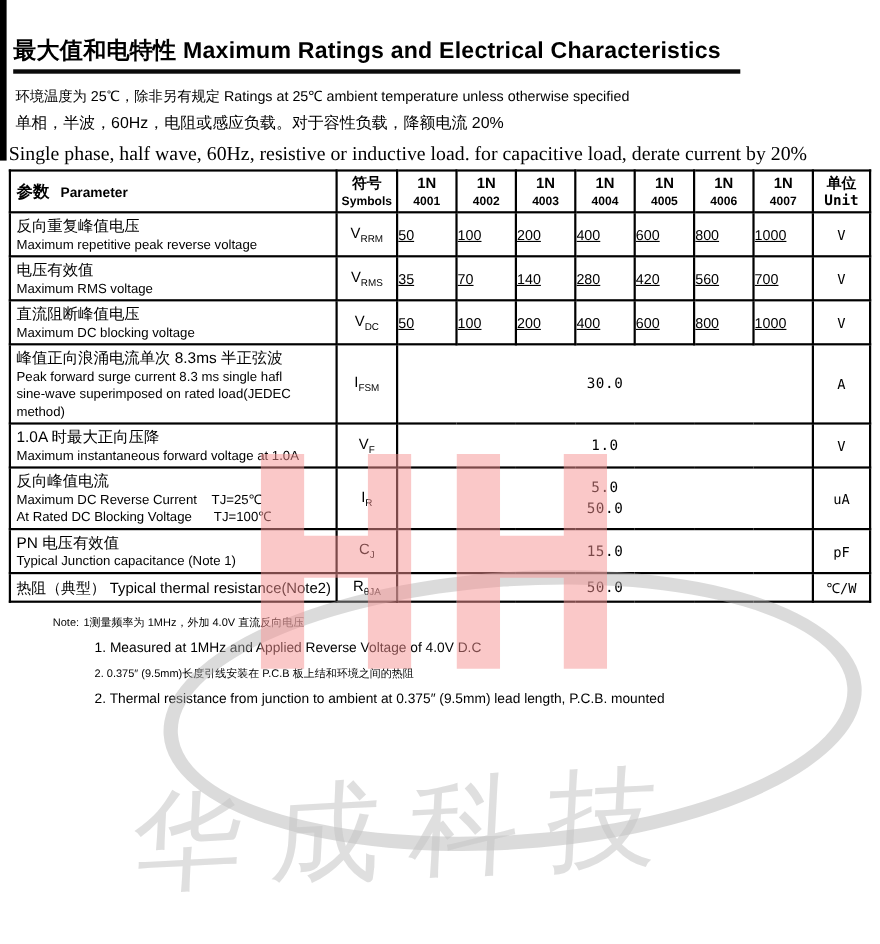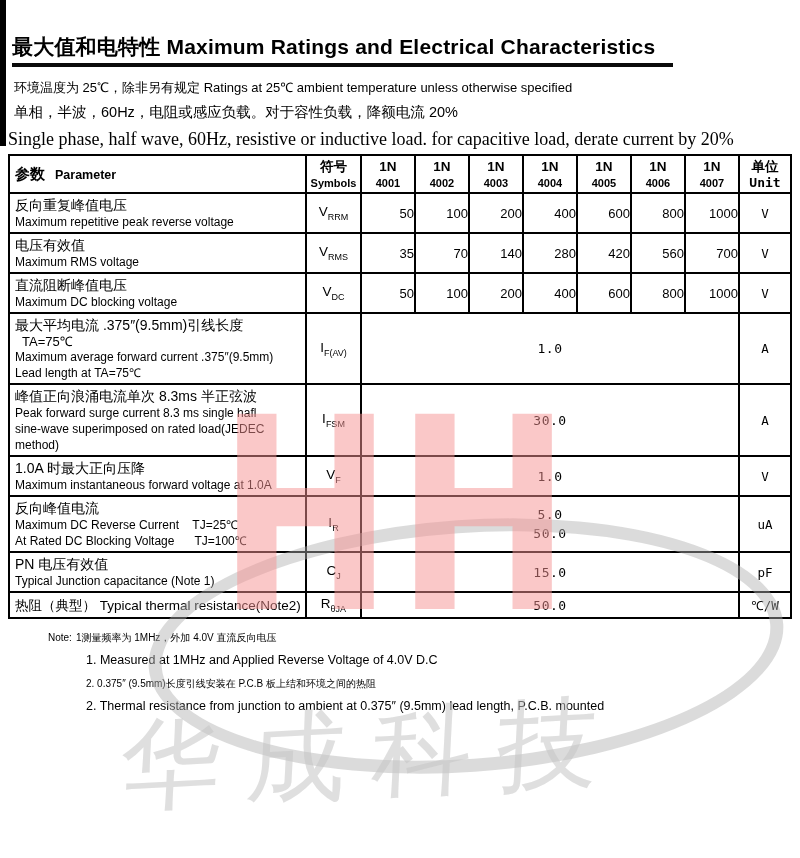--- a/index.html
+++ b/index.html
@@ -30,21 +30,21 @@
   .hdr-two .l2.mono{font-family:"DejaVu Sans Mono",monospace;font-size:13px;}
 
   .cn{font-size:14px;line-height:18px;}
   .cn.small{font-size:13.5px;line-height:17px;}
   .cn.indent{padding-left:7px;font-size:13px;line-height:15px;}
   .en{font-size:12px;line-height:16px;}
 
   .sym{text-align:center;font-size:13.5px;}
   .sym sub{font-size:9px;}
 
-  .val{text-align:right;font-size:13px;}
+  .val{text-align:left;font-size:13px;text-decoration:underline;}
   .unitc{text-align:center;font-family:"DejaVu Sans Mono",monospace;font-size:12.5px;}
   .spanval{text-align:center;font-family:"DejaVu Sans Mono",monospace;font-size:13px;
            letter-spacing:0.5px;line-height:19px;}
 
   .notes{margin:8px 0 0 48px;}
   .note-first{font-size:13.5px;line-height:22px;}
   .note-first .nl{margin-right:4px;}
   .note-sub{margin-left:38px;line-height:23px;}
   .n-en{font-size:12.5px;}
   .n-cn{font-size:10px;}
@@ -169,31 +169,20 @@
         <td class="sym"><span>V</span><sub>DC</sub></td>
         <td class="val">50</td>
         <td class="val">100</td>
         <td class="val">200</td>
         <td class="val">400</td>
         <td class="val">600</td>
         <td class="val">800</td>
         <td class="val">1000</td>
         <td class="unitc">V</td>
       </tr>
-      <tr class="h66">
-        <td class="c-param">
-          <div class="cn">最大平均电流  .375″(9.5mm)引线长度</div>
-          <div class="cn indent">TA=75℃</div>
-          <div class="en">Maximum average forward current .375″(9.5mm)</div>
-          <div class="en">Lead length at TA=75℃</div>
-        </td>
-        <td class="sym"><span>I</span><sub>F(AV)</sub></td>
-        <td class="spanval" colspan="7">1.0</td>
-        <td class="unitc">A</td>
-      </tr>
       <tr class="h67">
         <td class="c-param">
           <div class="cn">峰值正向浪涌电流单次 8.3ms 半正弦波</div>
           <div class="en">Peak forward surge current 8.3 ms single hafl</div>
           <div class="en">sine-wave superimposed on rated load(JEDEC</div>
           <div class="en">method)</div>
         </td>
         <td class="sym"><span>I</span><sub>FSM</sub></td>
         <td class="spanval" colspan="7">30.0</td>
         <td class="unitc">A</td>

